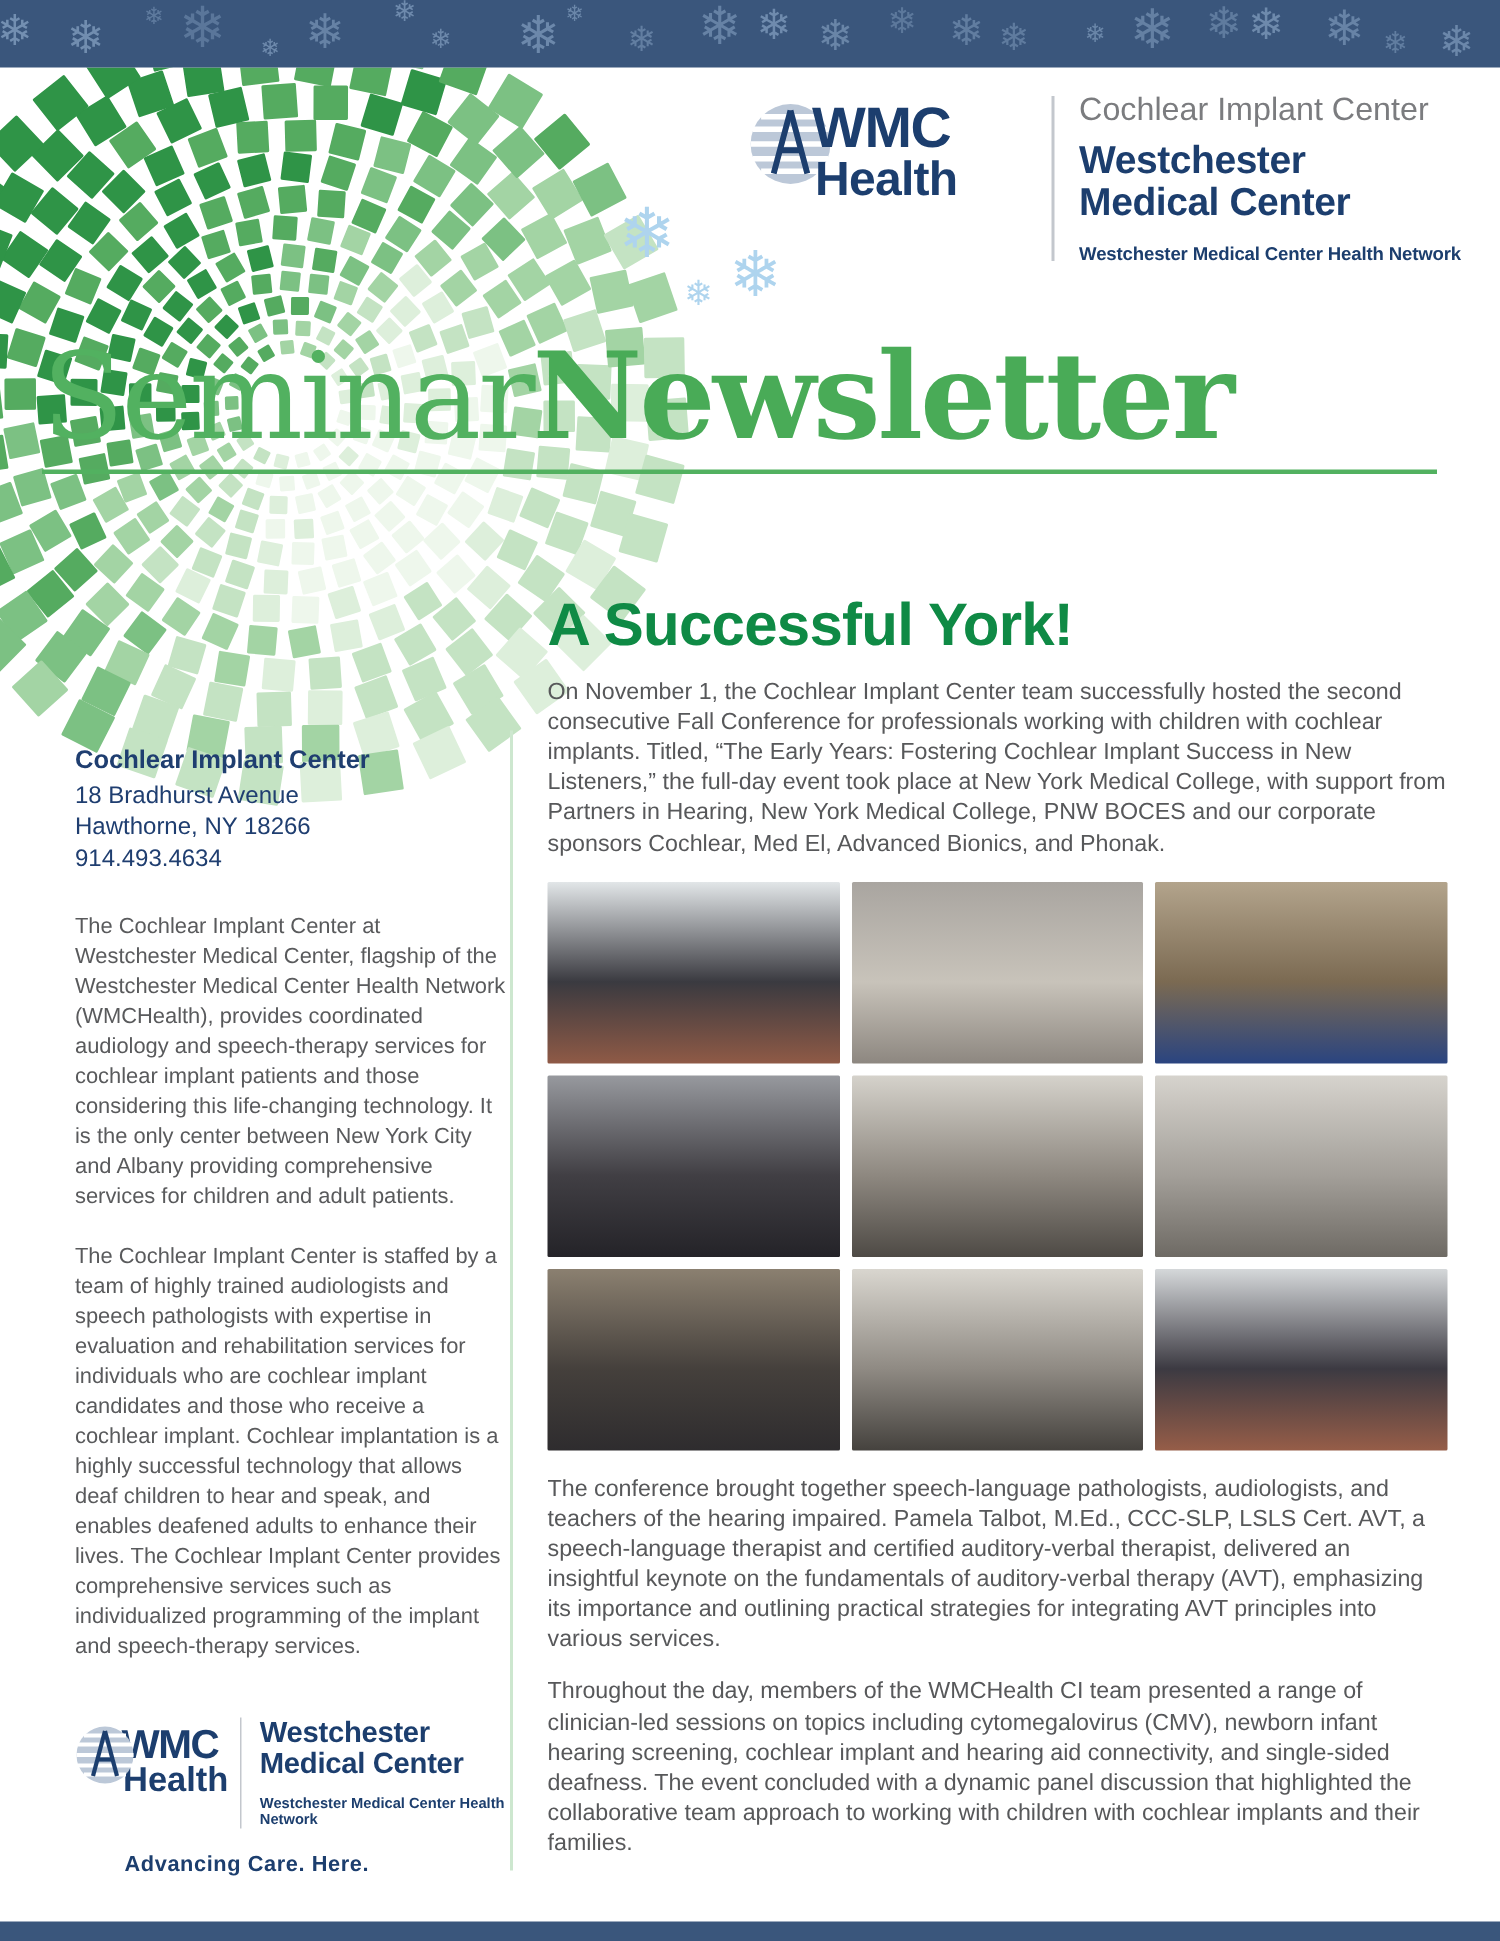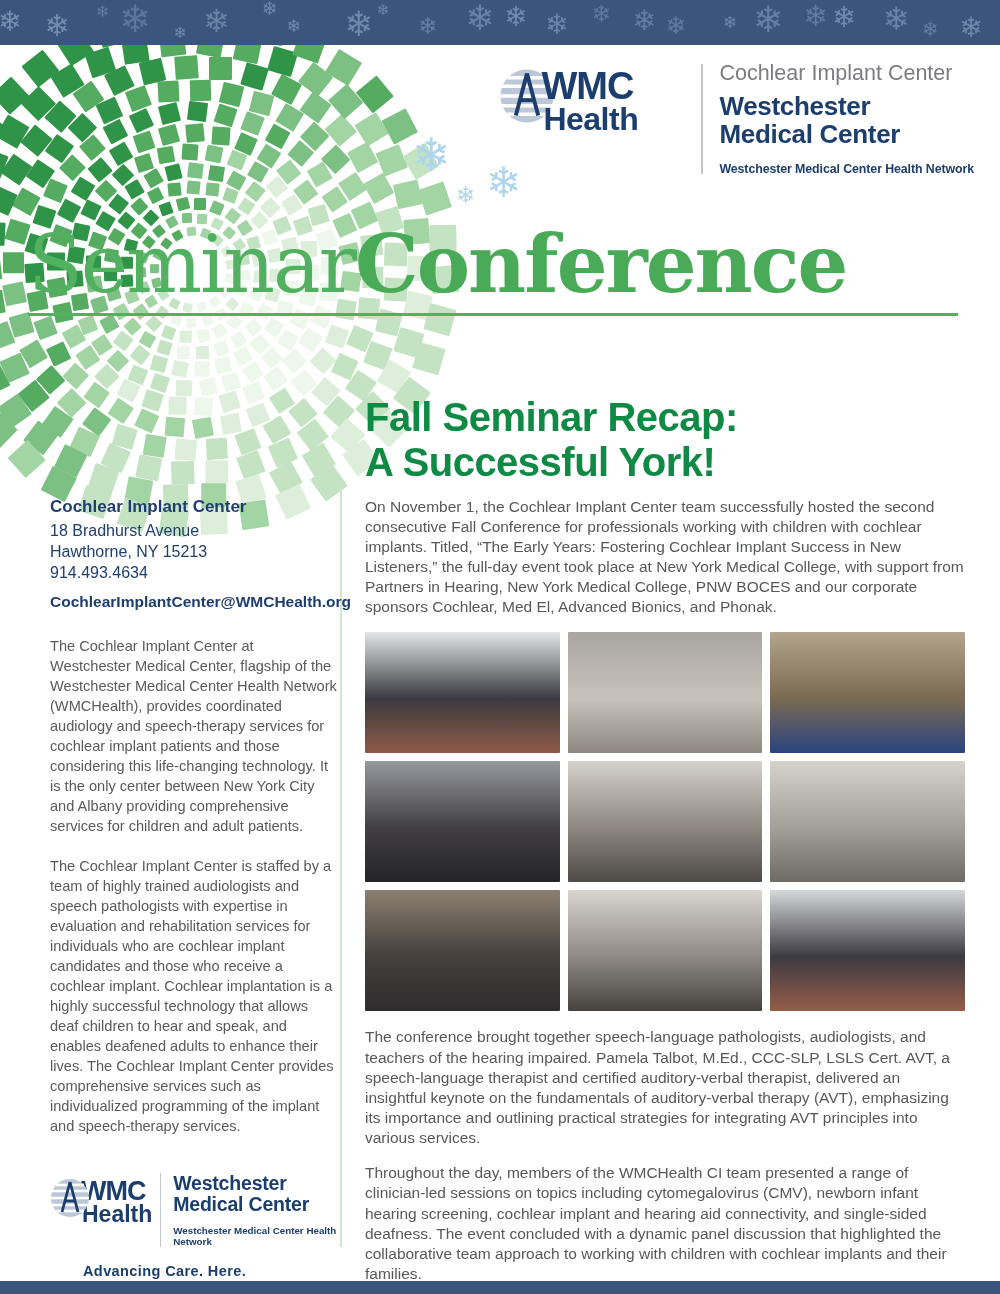--- a/index.html
+++ b/index.html
@@ -484,31 +484,30 @@
     <div class="vrule"></div>
     <div class="stack">
       <div class="dept">Cochlear Implant Center</div>
       <div class="org">Westchester</div>
       <div class="org">Medical Center</div>
       <div class="network">Westchester Medical Center Health Network</div>
     </div>
   </div>
 
   <div class="masthead">
-    <div class="mast-title"><span class="light">Seminar</span><span class="bold">Conference</span></div>
+    <div class="mast-title"><span class="light">Seminar</span><span class="bold">Newsletter</span></div>
     <div class="mast-rule"></div>
   </div>
 
   <div class="sidebar">
     <div class="contact">
       <div class="cname">Cochlear Implant Center</div>
       <div class="cline">18 Bradhurst Avenue</div>
-      <div class="cline">Hawthorne, NY 15213</div>
+      <div class="cline">Hawthorne, NY 18266</div>
       <div class="cline">914.493.4634</div>
-      <a class="cemail" href="#">CochlearImplantCenter@WMCHealth.org</a>
     </div>
     <div class="about">
       <p>The Cochlear Implant Center at Westchester Medical Center, flagship of the Westchester Medical Center Health Network (WMCHealth), provides coordinated audiology and speech-therapy services for cochlear implant patients and those considering this life-changing technology. It is the only center between New York City and Albany providing comprehensive services for children and adult patients.</p>
       <p>The Cochlear Implant Center is staffed by a team of highly trained audiologists and speech pathologists with expertise in evaluation and rehabilitation services for individuals who are cochlear implant candidates and those who receive a cochlear implant. Cochlear implantation is a highly successful technology that allows deaf children to hear and speak, and enables deafened adults to enhance their lives. The Cochlear Implant Center provides comprehensive services such as individualized programming of the implant and speech-therapy services.</p>
     </div>
     <div class="side-logo">
       <div class="row">
         <div class="mark">
           <svg class="globe" width="40" height="40" viewBox="0 0 40 40">
             <circle cx="20" cy="20" r="19" fill="#bcc8d8"></circle>
@@ -537,21 +536,20 @@
       </div>
       <div class="slogan">Advancing Care. Here.</div>
 
     </div>
   </div>
 
   <div class="vdivider"></div>
 
   <div class="main">
     <div class="headline">
-      <div>Fall Seminar Recap:</div>
       <div>A Successful York!</div>
     </div>
     <p class="p1">On November 1, the Cochlear Implant Center team successfully hosted the second consecutive Fall Conference for professionals working with children with cochlear implants. Titled, “The Early Years: Fostering Cochlear Implant Success in New Listeners,” the full-day event took place at New York Medical College, with support from Partners in Hearing, New York Medical College, PNW BOCES and our corporate sponsors Cochlear, Med El, Advanced Bionics, and Phonak.</p>
     <div class="photo-grid">
         <div class="photo" style="background: linear-gradient(rgb(226, 230, 232) 0%, rgb(58, 58, 64) 55%, rgb(143, 90, 70) 100%);"></div>
         <div class="photo" style="background: linear-gradient(rgb(169, 165, 160) 0%, rgb(200, 195, 186) 55%, rgb(141, 135, 128) 100%);"></div>
         <div class="photo" style="background: linear-gradient(rgb(179, 164, 140) 0%, rgb(123, 106, 82) 55%, rgb(42, 68, 128) 100%);"></div>
         <div class="photo" style="background: linear-gradient(rgb(151, 153, 158) 0%, rgb(65, 63, 68) 55%, rgb(36, 35, 40) 100%);"></div>
         <div class="photo" style="background: linear-gradient(rgb(213, 210, 203) 0%, rgb(142, 136, 128) 55%, rgb(78, 74, 69) 100%);"></div>
         <div class="photo" style="background: linear-gradient(rgb(214, 211, 205) 0%, rgb(163, 159, 153) 55%, rgb(110, 106, 100) 100%);"></div>

